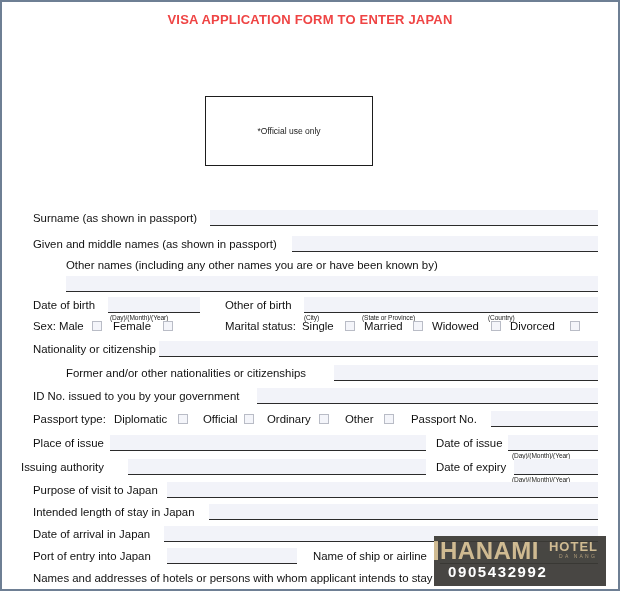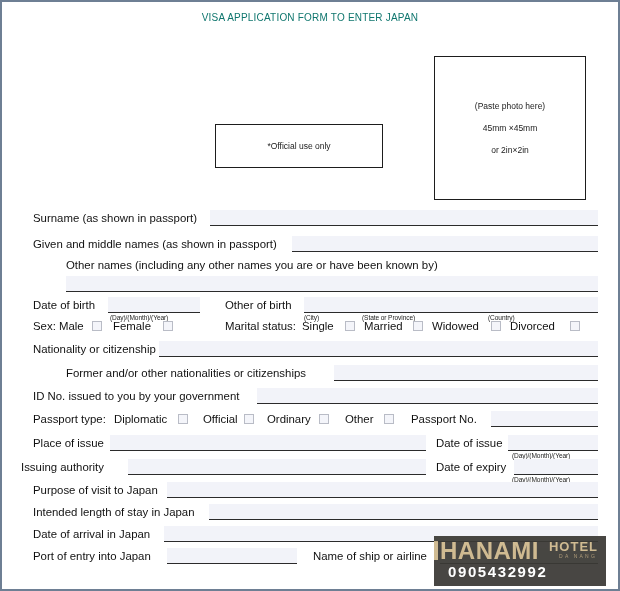--- a/index.html
+++ b/index.html
@@ -28,39 +28,39 @@
     width: 612px;
     height: 583px;
     background: #ffffff;
   }
 
   .title {
     position: absolute;
     left: 0; top: 8px;
     width: 612px;
     text-align: center;
-    font-size: 10px;
-    font-weight: normal;
-    color: #0f766e;
+    font-size: 13px;
+    font-weight: bold;
+    color: #ef4444;
     letter-spacing: 0.2px;
   }
 
   .box {
     position: absolute;
     border: 1px solid #1d1d1d;
     background: #ffffff;
     box-sizing: border-box;
     display: flex;
     flex-direction: column;
     align-items: center;
     justify-content: center;
     font-size: 8.5px;
     color: #1b1b1b;
   }
-  #official-box { left: 211px; top: 92px; width: 168px; height: 44px; margin-top: 28px; }
+  #official-box { left: 201px; top: 92px; width: 168px; height: 70px; }
   #photo-box { left: 430px; top: 52px; width: 152px; height: 144px; }
   #photo-box .pl { margin: 6px 0; }
 
   
   .row {
     position: absolute;
     left: 0;
     width: 612px;
     height: 22px;
   }
@@ -159,25 +159,20 @@
 
 <div class="page">
  <div class="inner">
 
   <div class="title">VISA APPLICATION FORM TO ENTER JAPAN</div>
 
   <div class="box" id="official-box">
     <div>*Official use only</div>
   </div>
 
-  <div class="box" id="photo-box">
-    <div class="pl">(Paste photo here)</div>
-    <div class="pl">45mm ×45mm</div>
-    <div class="pl">or 2in×2in</div>
-  </div>
 
   <div class="row" style="top:203px">
     <span class="lbl" style="left:29px">Surname (as shown in passport)</span>
     <span class="fld" style="left:206px; width:388px"></span>
   </div>
 
   <div class="row" style="top:229px">
     <span class="lbl" style="left:29px">Given and middle names (as shown in passport)</span>
     <span class="fld" style="left:288px; width:306px"></span>
   </div>
@@ -277,20 +272,23 @@
     <span class="fld" style="left:160px; width:434px"></span>
   </div>
 
   <div class="row" style="top:541px">
     <span class="lbl" style="left:29px">Port of entry into Japan</span>
     <span class="fld" style="left:163px; width:130px"></span>
     <span class="lbl" style="left:309px">Name of ship or airline</span>
     <span class="fld" style="left:436px; width:158px"></span>
   </div>
 
+  <div class="row" style="top:563px">
+    <span class="lbl" style="left:29px">Names and addresses of hotels or persons with whom applicant intends to stay</span>
+  </div>
 
   <div class="wm">
     <span class="wm-bar"></span>
     <span class="wm-brand">HANAMI</span>
     <span class="wm-hotel">HOTEL</span>
     <span class="wm-sub">DA NANG</span>
     <span class="wm-phone">0905432992</span>
   </div>
 
  </div>

